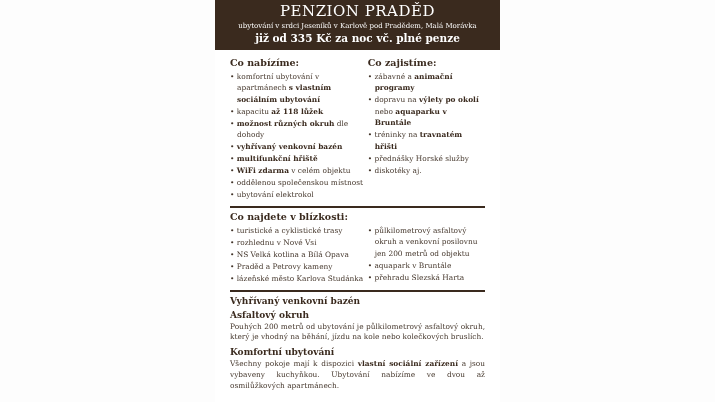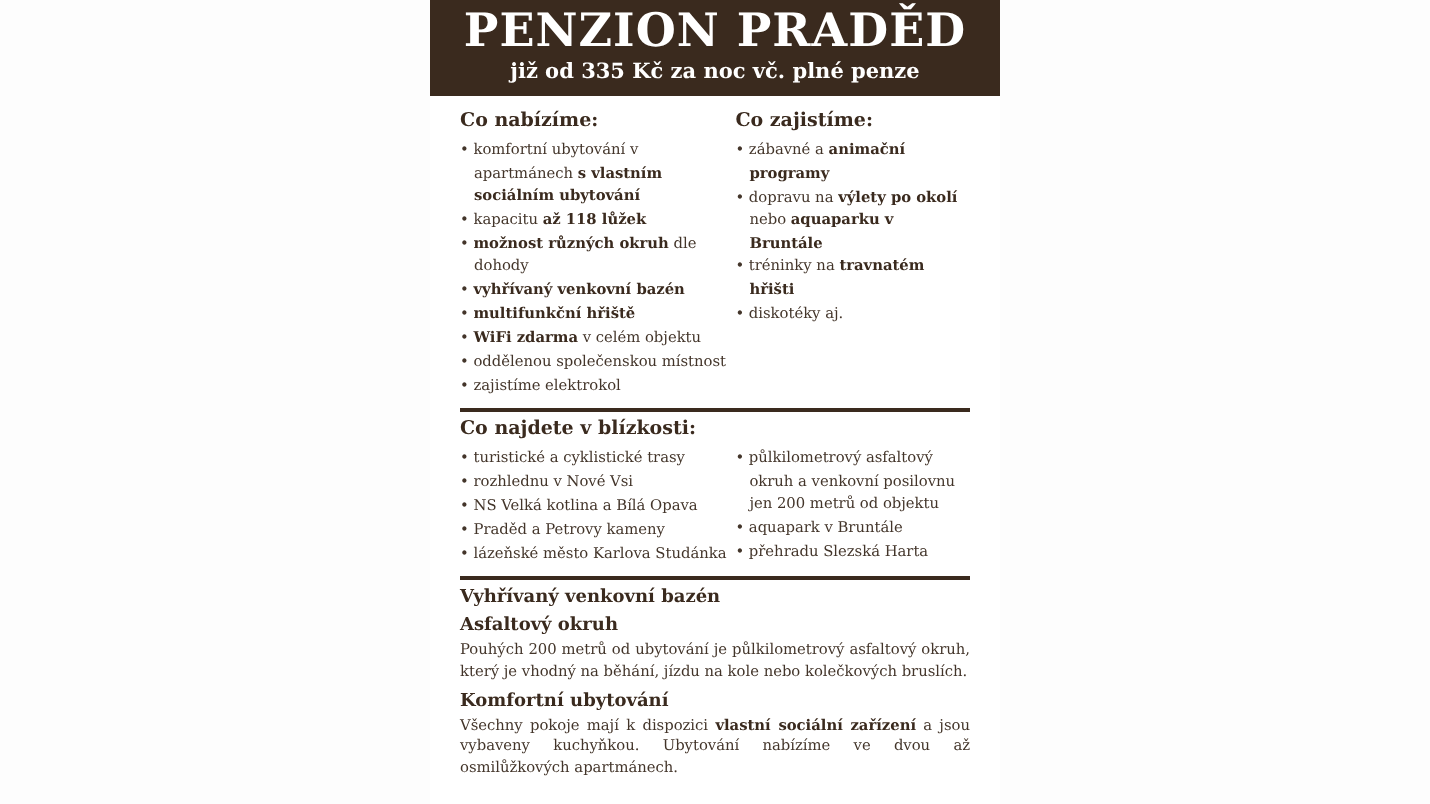--- a/index.html
+++ b/index.html
@@ -20,36 +20,36 @@
     box-sizing: border-box;
   }
   
   .header {
     background: #3a2a1e;
     color: #ffffff;
     text-align: center;
     padding: 4px 4px 6px;
   }
   .title {
-    font-size: 23px;
-    font-weight: 700;
+    font-size: 15px;
+    font-weight: 400;
     line-height: 1.05;
     letter-spacing: 0.5px;
     white-space: nowrap;
     text-align: center;
   }
   .subtitle { font-size: 7px; margin-top: 2px; }
   .tagline  { font-size: 10.5px; font-weight: 700; margin-top: 2px; }
   
   .content {
     flex: 1;
     padding: 5px 15px 0;
     color: #43352a;
   }
-  .cols { display: flex; justify-content: flex-end; }
+  .cols { display: flex; }
   .col-l { width: 54%; }
   .col-r { width: 46%; }
   .sec-heading {
     font-size: 9.5px;
     font-weight: 700;
     color: #3a2a1e;
     margin: 2px 0 3px;
   }
   ul.blist {
     list-style: none;
@@ -81,45 +81,47 @@
     text-align: justify;
   }
 </style>
 </head>
 <body>
 
 <div class="flyer">
 
   <div class="header">
     <div class="title">PENZION PRADĚD</div>
+    <div class="subtitle">ubytování v srdci Jeseníků v Karlově pod Pradědem, Malá Morávka</div>
     <div class="tagline">již od 335 Kč za noc vč. plné penze</div>
   </div>
 
   <div class="content">
 
     <div class="cols">
       <div class="col-l">
         <div class="sec-heading">Co nabízíme:</div>
         <ul class="blist">
             <li><span>komfortní ubytování v apartmánech </span><b>s vlastním sociálním ubytování</b></li>
             <li><span>kapacitu </span><b>až 118 lůžek</b></li>
             <li><b>možnost různých okruh</b><span> dle dohody</span></li>
             <li><b>vyhřívaný venkovní bazén</b></li>
             <li><b>multifunkční hřiště</b></li>
             <li><b>WiFi zdarma</b><span> v celém objektu</span></li>
             <li><span>oddělenou společenskou místnost</span></li>
-            <li><span>zajistíme elektrokol</span></li>
+            <li><span>ubytování elektrokol</span></li>
           </ul>
       </div>
       <div class="col-r">
         <div class="sec-heading">Co zajistíme:</div>
         <ul class="blist">
             <li><span>zábavné a </span><b>animační programy</b></li>
             <li><span>dopravu na </span><b>výlety po okolí</b><span> nebo </span><b>aquaparku v Bruntále</b></li>
             <li><span>tréninky na </span><b>travnatém hřišti</b></li>
+            <li><span>přednášky Horské služby</span></li>
             <li><span>diskotéky aj.</span></li>
           </ul>
       </div>
     </div>
 
     <hr class="rule">
 
     <div>
       <div class="sec-heading">Co najdete v blízkosti:</div>
       <div class="cols">

